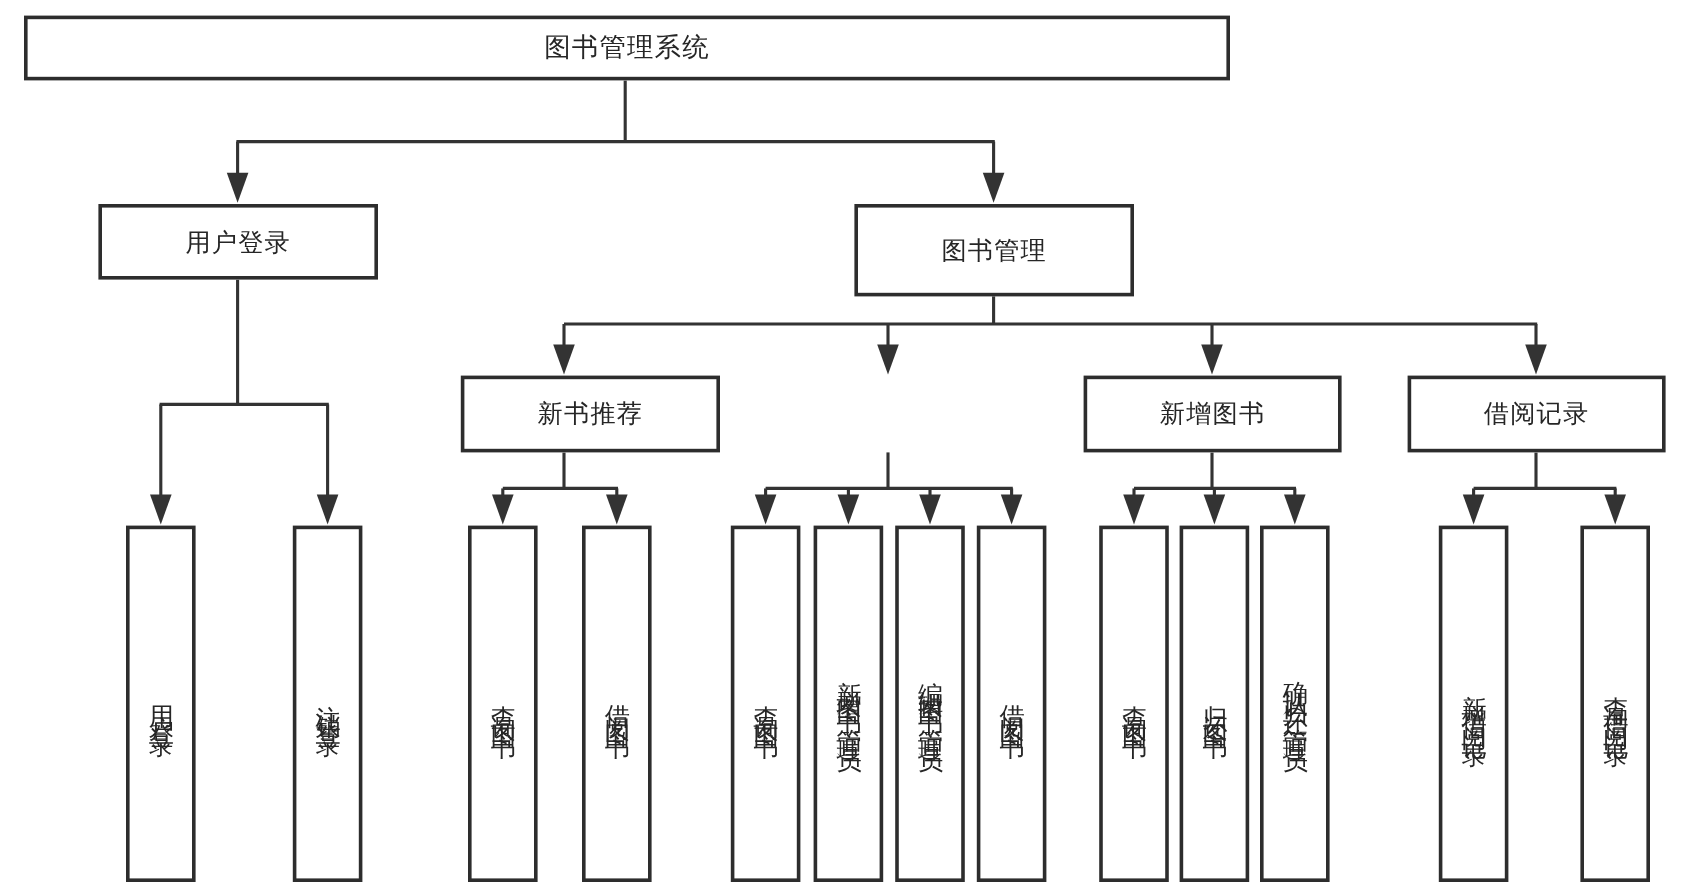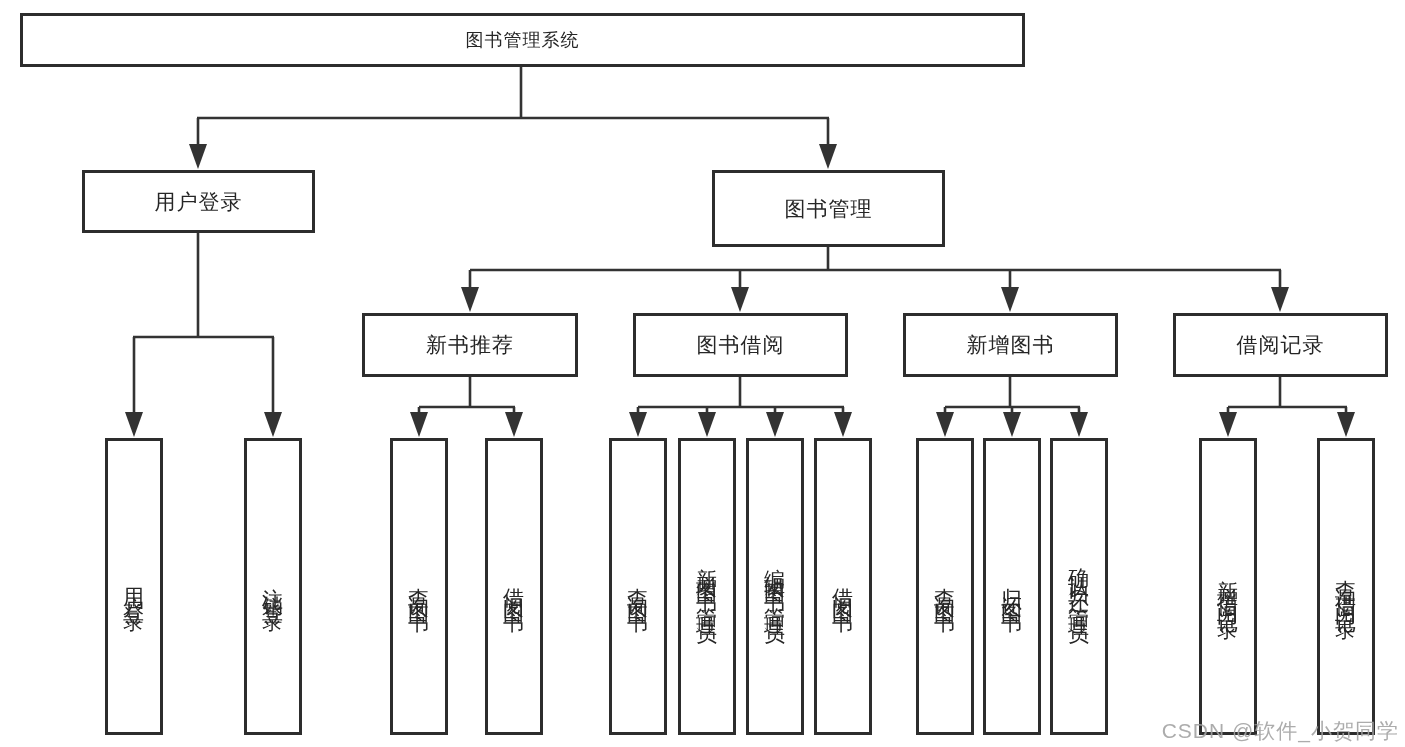--- a/index.html
+++ b/index.html
@@ -19,21 +19,21 @@
     display:flex;
     align-items:center;
     justify-content:center;
     color:#262626;
   }
   .box.h .lbl{
     font-size:21px;
     letter-spacing:1px;
     white-space:nowrap;
   }
-  .box.root .lbl{font-size:18px;}
+  .box.root .lbl{font-size:22px;}
   .box.v .lbl{
     writing-mode:vertical-rl;
     text-orientation:mixed;
     font-size:21px;
     letter-spacing:8px;
     line-height:1;
   }
   .leaf{top:438px;height:297px;width:58px;}
   #watermark{
     position:absolute;
@@ -123,25 +123,22 @@
     <span class="lbl">图书管理系统</span>
   </div>
 
   <div class="box h" style="left:82px;top:170px;width:233px;height:63px">
     <span class="lbl">用户登录</span>
   </div>
   <div class="box h" style="left:712px;top:170px;width:233px;height:77px">
     <span class="lbl">图书管理</span>
   </div>
 
-  <div class="box h" style="left:362px;top:313px;width:216px;height:64px">
+  <div class="box h" style="left:384px;top:313px;width:216px;height:64px">
     <span class="lbl">新书推荐</span>
-  </div>
-  <div class="box h" style="left:633px;top:313px;width:215px;height:64px">
-    <span class="lbl">图书借阅</span>
   </div>
   <div class="box h" style="left:903px;top:313px;width:215px;height:64px">
     <span class="lbl">新增图书</span>
   </div>
   <div class="box h" style="left:1173px;top:313px;width:215px;height:64px">
     <span class="lbl">借阅记录</span>
   </div>
 
   <div class="box v leaf" style="left:105px">
     <span class="lbl">用户登录</span>
@@ -180,15 +177,14 @@
     <span class="lbl">确认归还（管理员）</span>
   </div>
 
   <div class="box v leaf" style="left:1199px">
     <span class="lbl">新增借阅记录</span>
   </div>
   <div class="box v leaf" style="left:1317px">
     <span class="lbl">查询借阅记录</span>
   </div>
 
-  <div id="watermark">CSDN @软件_小贺同学</div>
 
 </div>
 
 </body></html>

